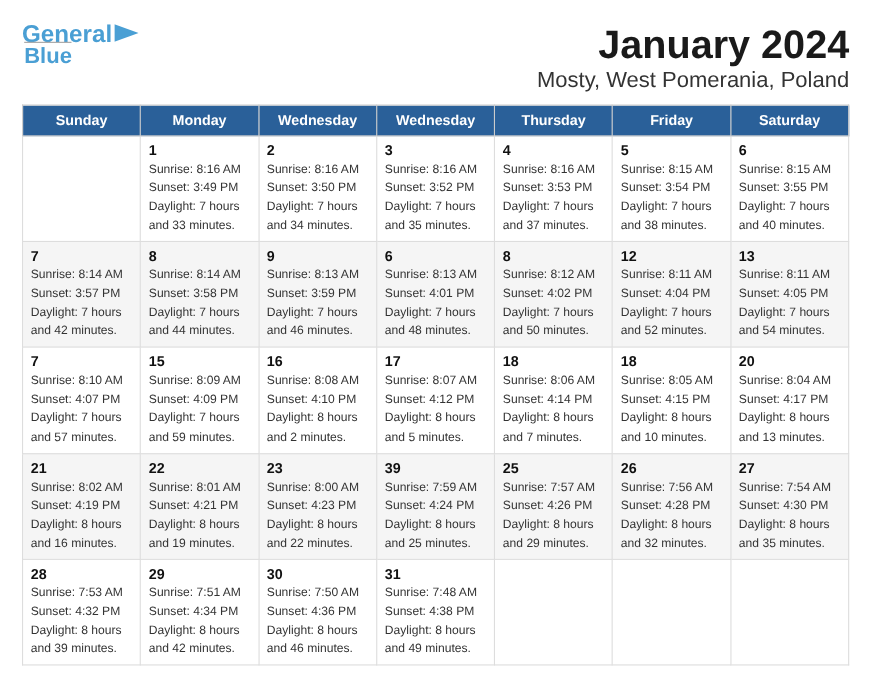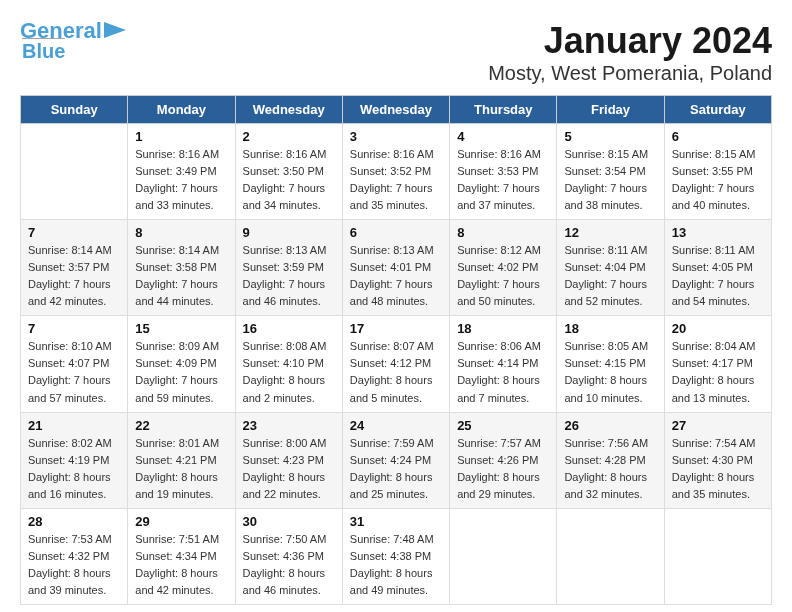--- a/index.html
+++ b/index.html
@@ -214,21 +214,21 @@
         </td>
         <td>
           <span class="day-number">22</span>
           <div class="cell-info">Sunrise: 8:01 AM<br>Sunset: 4:21 PM<br>Daylight: 8 hours<br>and 19 minutes.</div>
         </td>
         <td>
           <span class="day-number">23</span>
           <div class="cell-info">Sunrise: 8:00 AM<br>Sunset: 4:23 PM<br>Daylight: 8 hours<br>and 22 minutes.</div>
         </td>
         <td>
-          <span class="day-number">24</span>
+          <span class="day-number">39</span>
           <div class="cell-info">Sunrise: 7:59 AM<br>Sunset: 4:24 PM<br>Daylight: 8 hours<br>and 25 minutes.</div>
         </td>
         <td>
           <span class="day-number">25</span>
           <div class="cell-info">Sunrise: 7:57 AM<br>Sunset: 4:26 PM<br>Daylight: 8 hours<br>and 29 minutes.</div>
         </td>
         <td>
           <span class="day-number">26</span>
           <div class="cell-info">Sunrise: 7:56 AM<br>Sunset: 4:28 PM<br>Daylight: 8 hours<br>and 32 minutes.</div>
         </td>

